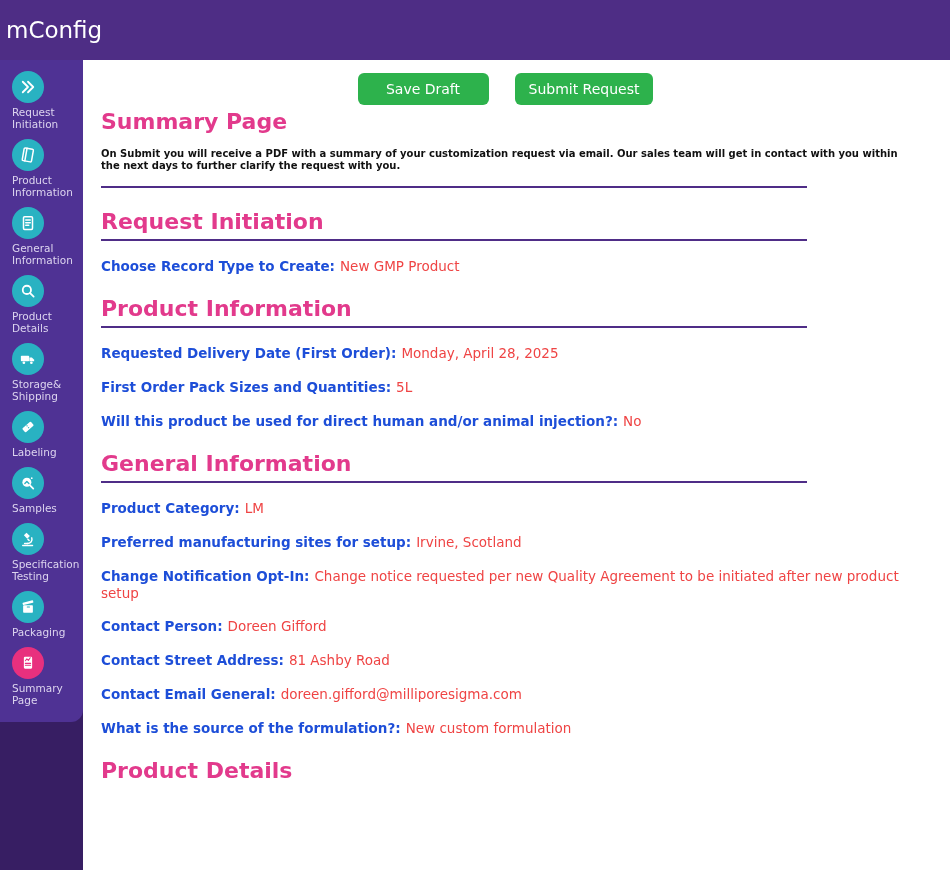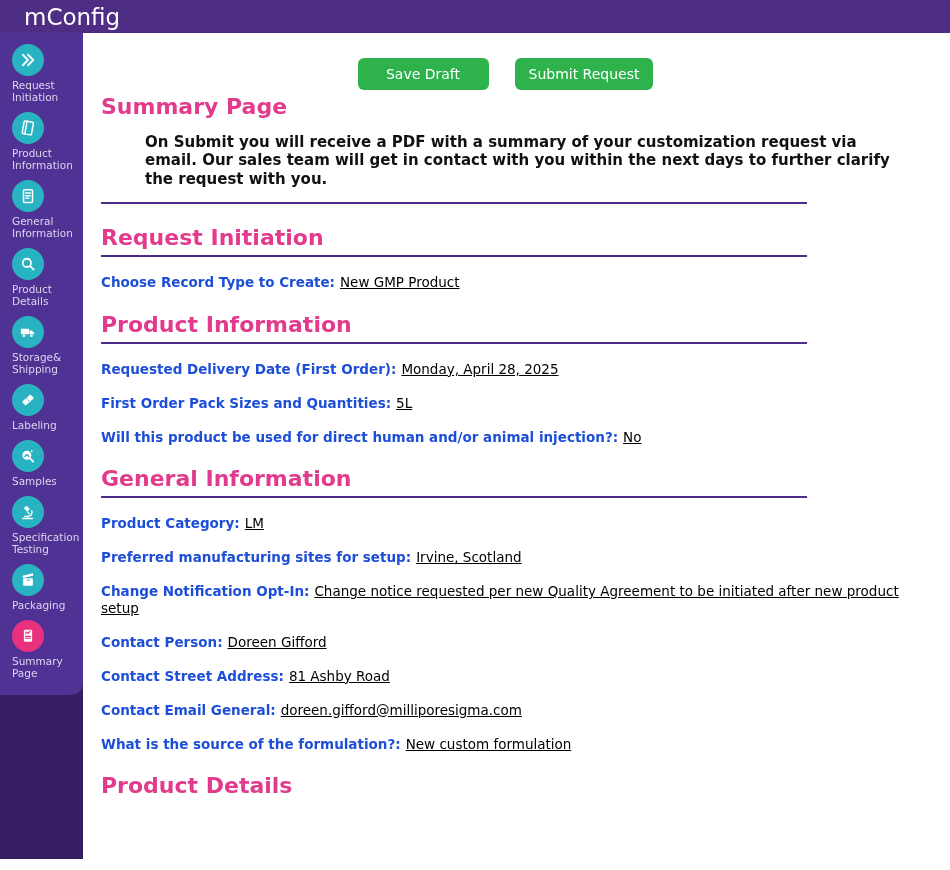--- a/index.html
+++ b/index.html
@@ -7,26 +7,26 @@
   body {
     font-family: "DejaVu Sans", "Liberation Sans", sans-serif;
     background: #ffffff;
     color: #111;
     width: 950px;
     min-height: 870px;
     overflow: hidden;
   }
   
   .topbar {
-    height: 33px;
+    height: 60px;
     background: #4e2d85;
     color: #fff;
     display: flex;
     align-items: center;
-    padding-left: 24px;
+    padding-left: 6px;
     font-size: 23px;
     font-weight: 400;
   }
   
   .layout { display: flex; align-items: stretch; min-height: 826px; }
   .sidebar-col {
     width: 83px;
     min-width: 83px;
     background: #371e63;
   }
@@ -49,45 +49,44 @@
     color: #ddd5ef;
     font-size: 10.5px;
     line-height: 12px;
   }
   
   .main {
     flex: 1;
     background: #fff;
     padding: 13px 40px 30px 18px;
   }
-  .btn-row { display: flex; justify-content: center; gap: 26px; margin-top: 12px; }
+  .btn-row { display: flex; justify-content: center; gap: 26px; }
   .btn {
     background: #2db24c;
     color: #fff;
     border: none;
     border-radius: 6px;
     min-width: 131px;
     padding: 8px 14px;
     font-size: 14px;
     font-family: inherit;
     cursor: pointer;
   }
   .page-title {
     color: #e23a8c;
     font-size: 22px;
     font-weight: bold;
     margin: 4px 0 14px;
   }
   .intro {
     font-weight: bold;
-    font-size: 15px;
+    font-size: 10px;
     line-height: 1.22;
     max-width: 828px;
     color: #111;
-    margin-left: 44px;
   }
   hr.rule {
     border: none;
     border-top: 2px solid #4f2d87;
     width: 706px;
     margin: 14px 0 0;
   }
   .section-title {
     color: #e23a8c;
     font-size: 22px;
@@ -95,21 +94,21 @@
     margin: 21px 0 5px;
   }
   .section hr.rule { margin: 0; }
   .field-row {
     font-size: 13.5px;
     margin-top: 17px;
     line-height: 1.25;
     max-width: 828px;
   }
   .field-label { font-weight: bold; color: #1d4ed8; }
-  .field-value { color: #000000; margin-left: 5px; text-decoration: underline; }
+  .field-value { color: #ef4444; margin-left: 5px; }
   svg { display: block; }
 </style>
 </head>
 <body>
 
 <header class="topbar">
   <span>mConfig</span>
 </header>
 
 <div class="layout">

